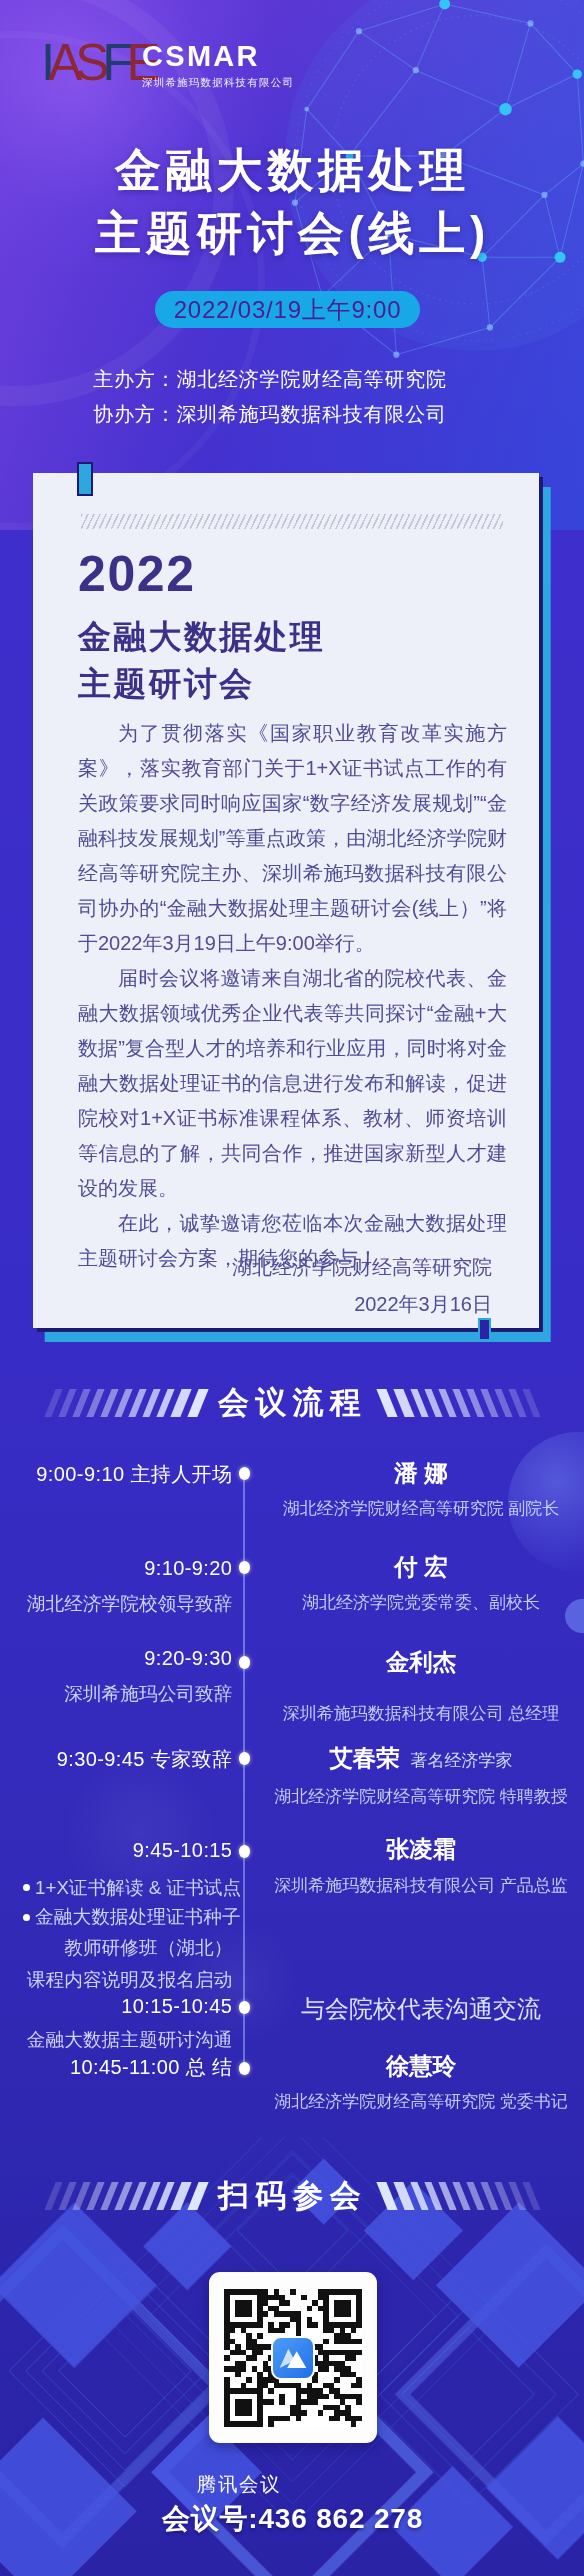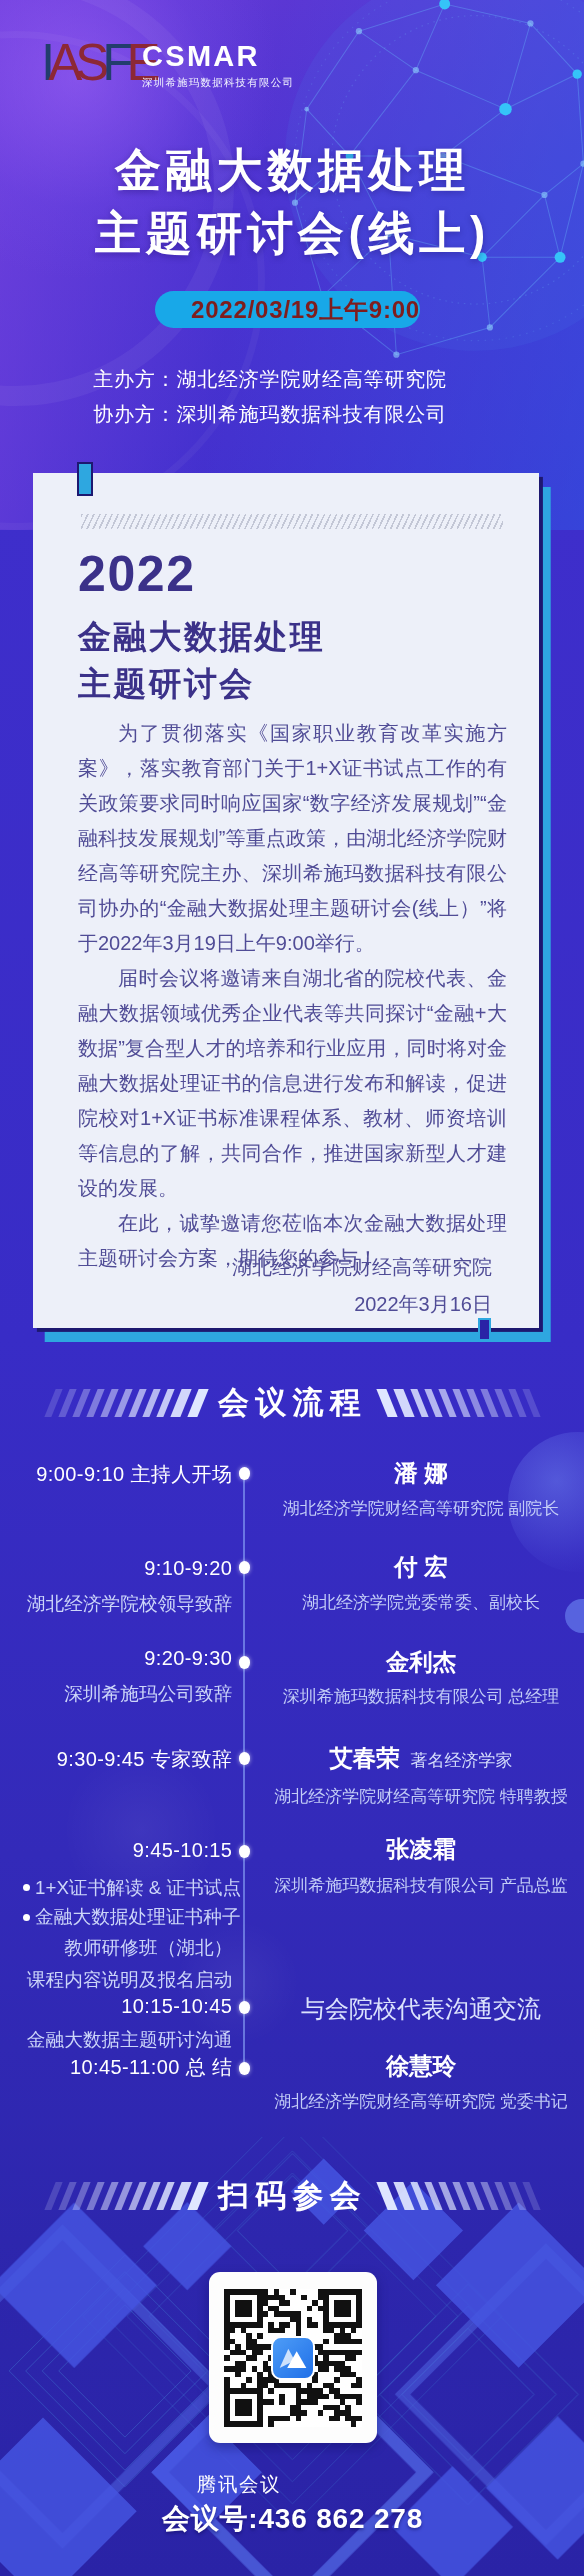--- a/index.html
+++ b/index.html
@@ -26,21 +26,21 @@
   .logo-iasfe span:nth-child(3){color:#8c2836;}
   .logo-iasfe span:nth-child(4){color:#223d6d;}
   .logo-iasfe span:nth-child(5){color:#8c2836;}
   .logo-csmar{position:absolute;left:142px;top:41px;color:#fff;}
   .logo-csmar .word{font-weight:900;font-size:29px;letter-spacing:2.3px;line-height:30px;}
   .logo-csmar .sub{font-size:10.5px;letter-spacing:1.2px;margin-top:4.7px;color:#f2f4ff;}
   
   .main-title{position:absolute;left:0;top:139px;width:585px;text-align:center;color:#fff;
     font-weight:900;font-size:46px;line-height:63px;letter-spacing:4.7px;text-shadow:0 2.3px 6.2px rgba(20,10,90,.35);}
   .date-badge{position:absolute;left:155px;top:291px;width:265px;height:37px;border-radius:18.7px;
-    background:#18a8e8;color:#7f1d1d;font-weight:700;font-size:24px;line-height:37px;text-align:right;letter-spacing:0.8px;}
+    background:#18a8e8;color:#4c1d95;font-weight:400;font-size:24px;line-height:37px;text-align:center;letter-spacing:0.8px;}
   .org-lines{position:absolute;left:0;top:362px;width:540px;text-align:center;color:#fff;font-size:20px;line-height:35px;letter-spacing:0.8px;}
   
   .card{position:absolute;left:33px;top:473px;width:506px;height:855px;background:#edf0f9;
     box-shadow:3.9px 3.9px 0 0 #1d1870, 11.7px 14px 0 0 #2ea7e0;}
   .card-tab{position:absolute;left:44px;top:-11px;width:15.6px;height:34px;background:#2ea7e0;border:2.3px solid #1d1870;}
   .card-minirect{position:absolute;right:48px;bottom:-13.3px;width:13.3px;height:23.4px;background:#2a23a6;border:2.3px solid #2ea7e0;}
   .hatch{position:absolute;left:48px;top:41px;width:422px;height:15px;
     background:repeating-linear-gradient(115deg,#c3c7d6 0 1.6px,rgba(0,0,0,0) 1.6px 5.5px);}
   .card-year{position:absolute;left:45px;top:72px;font-size:50px;font-weight:700;color:#3b3189;letter-spacing:1.6px;}
   .card-heading{position:absolute;left:45px;top:140px;font-size:33px;line-height:47px;font-weight:700;color:#3b3189;letter-spacing:2.3px;}
@@ -225,21 +225,21 @@
     <div class="tl-name">付  宏</div>
     <div class="tl-affil" style="margin-top:11px;">湖北经济学院党委常委、副校长</div>
   </div>
 
   <div class="tl-left" style="top:1646px;text-align:right;">
     <div class="tl-time">9:20-9:30</div>
     <div class="tl-note" style="margin-top:11px;">深圳希施玛公司致辞</div>
   </div>
   <div class="tl-right" style="top:1649px;">
     <div class="tl-name">金利杰</div>
-    <div class="tl-affil" style="margin-top:10px;">深圳希施玛数据科技有限公司  总经理</div>
+    <div class="tl-affil" style="margin-top:27px;">深圳希施玛数据科技有限公司  总经理</div>
   </div>
 
   <div class="tl-left" style="top:1747px;">
     <div class="tl-time">9:30-9:45  专家致辞</div>
   </div>
   <div class="tl-right" style="top:1745px;">
     <div class="tl-name"><span>艾春荣</span><span class="tl-tag">著名经济学家</span></div>
     <div class="tl-affil" style="margin-top:11px;">湖北经济学院财经高等研究院  特聘教授</div>
   </div>
 

